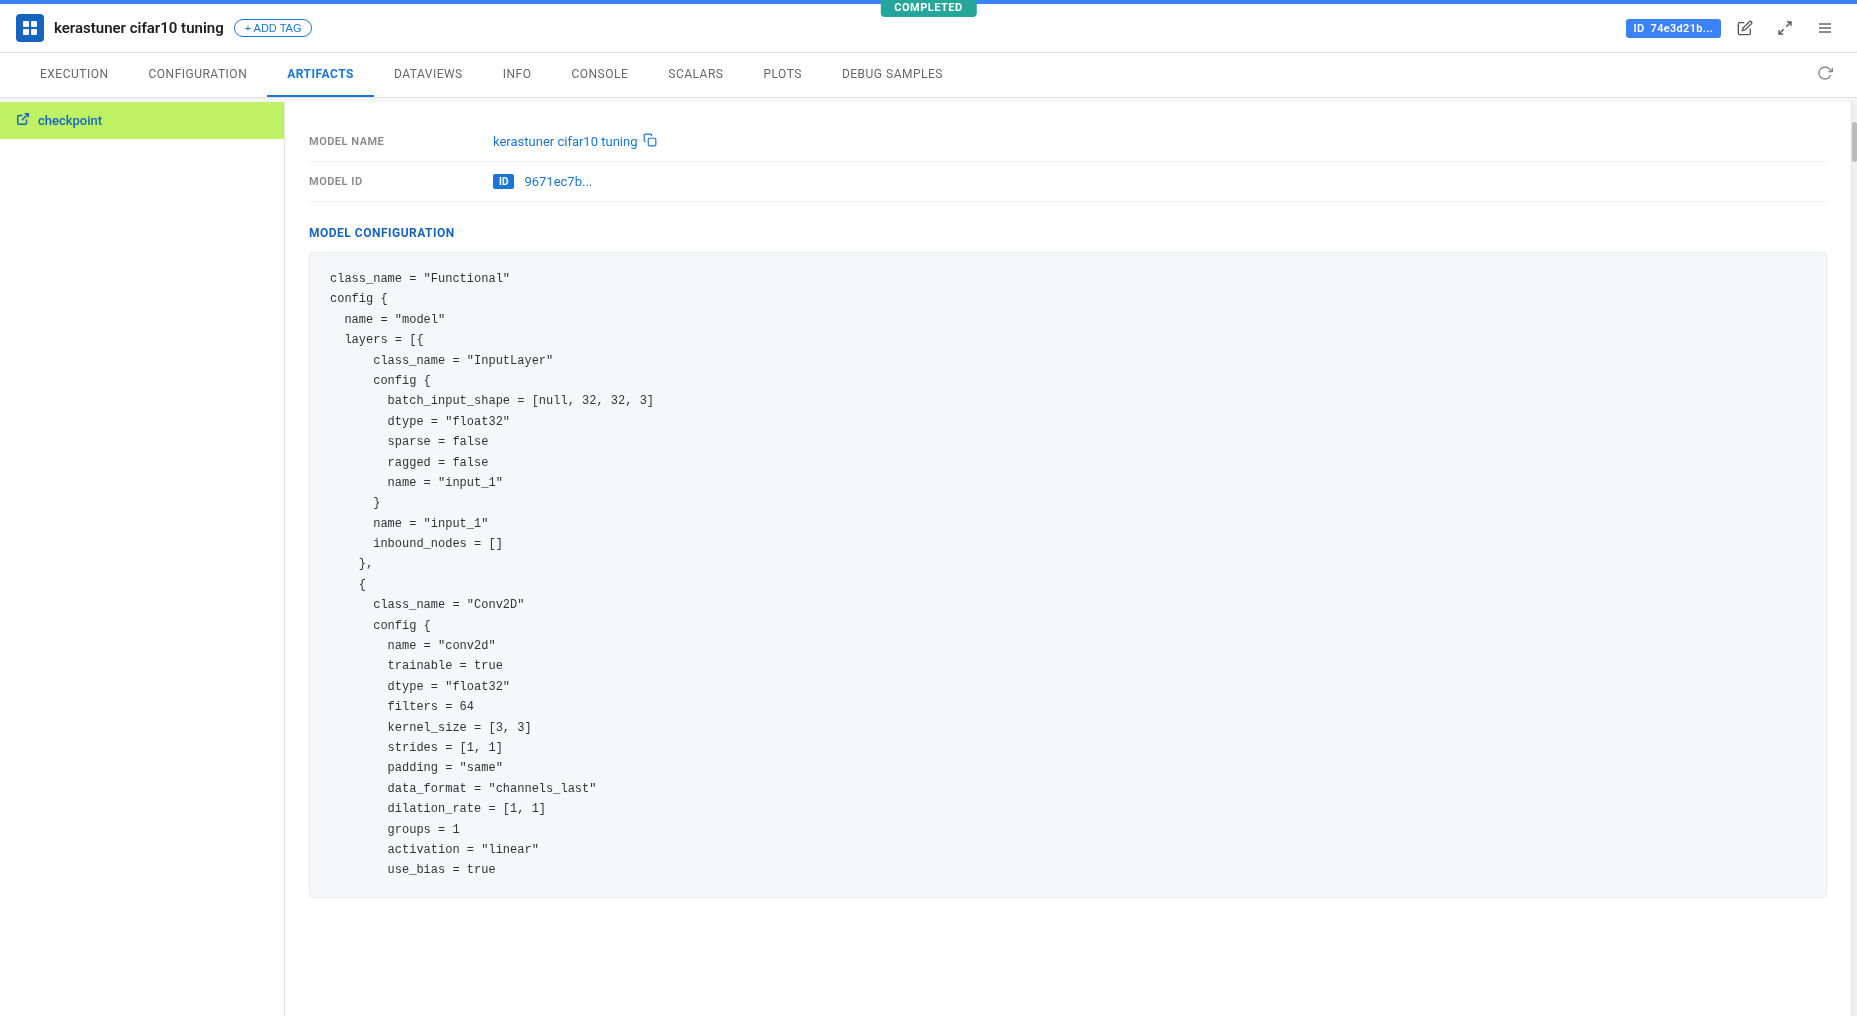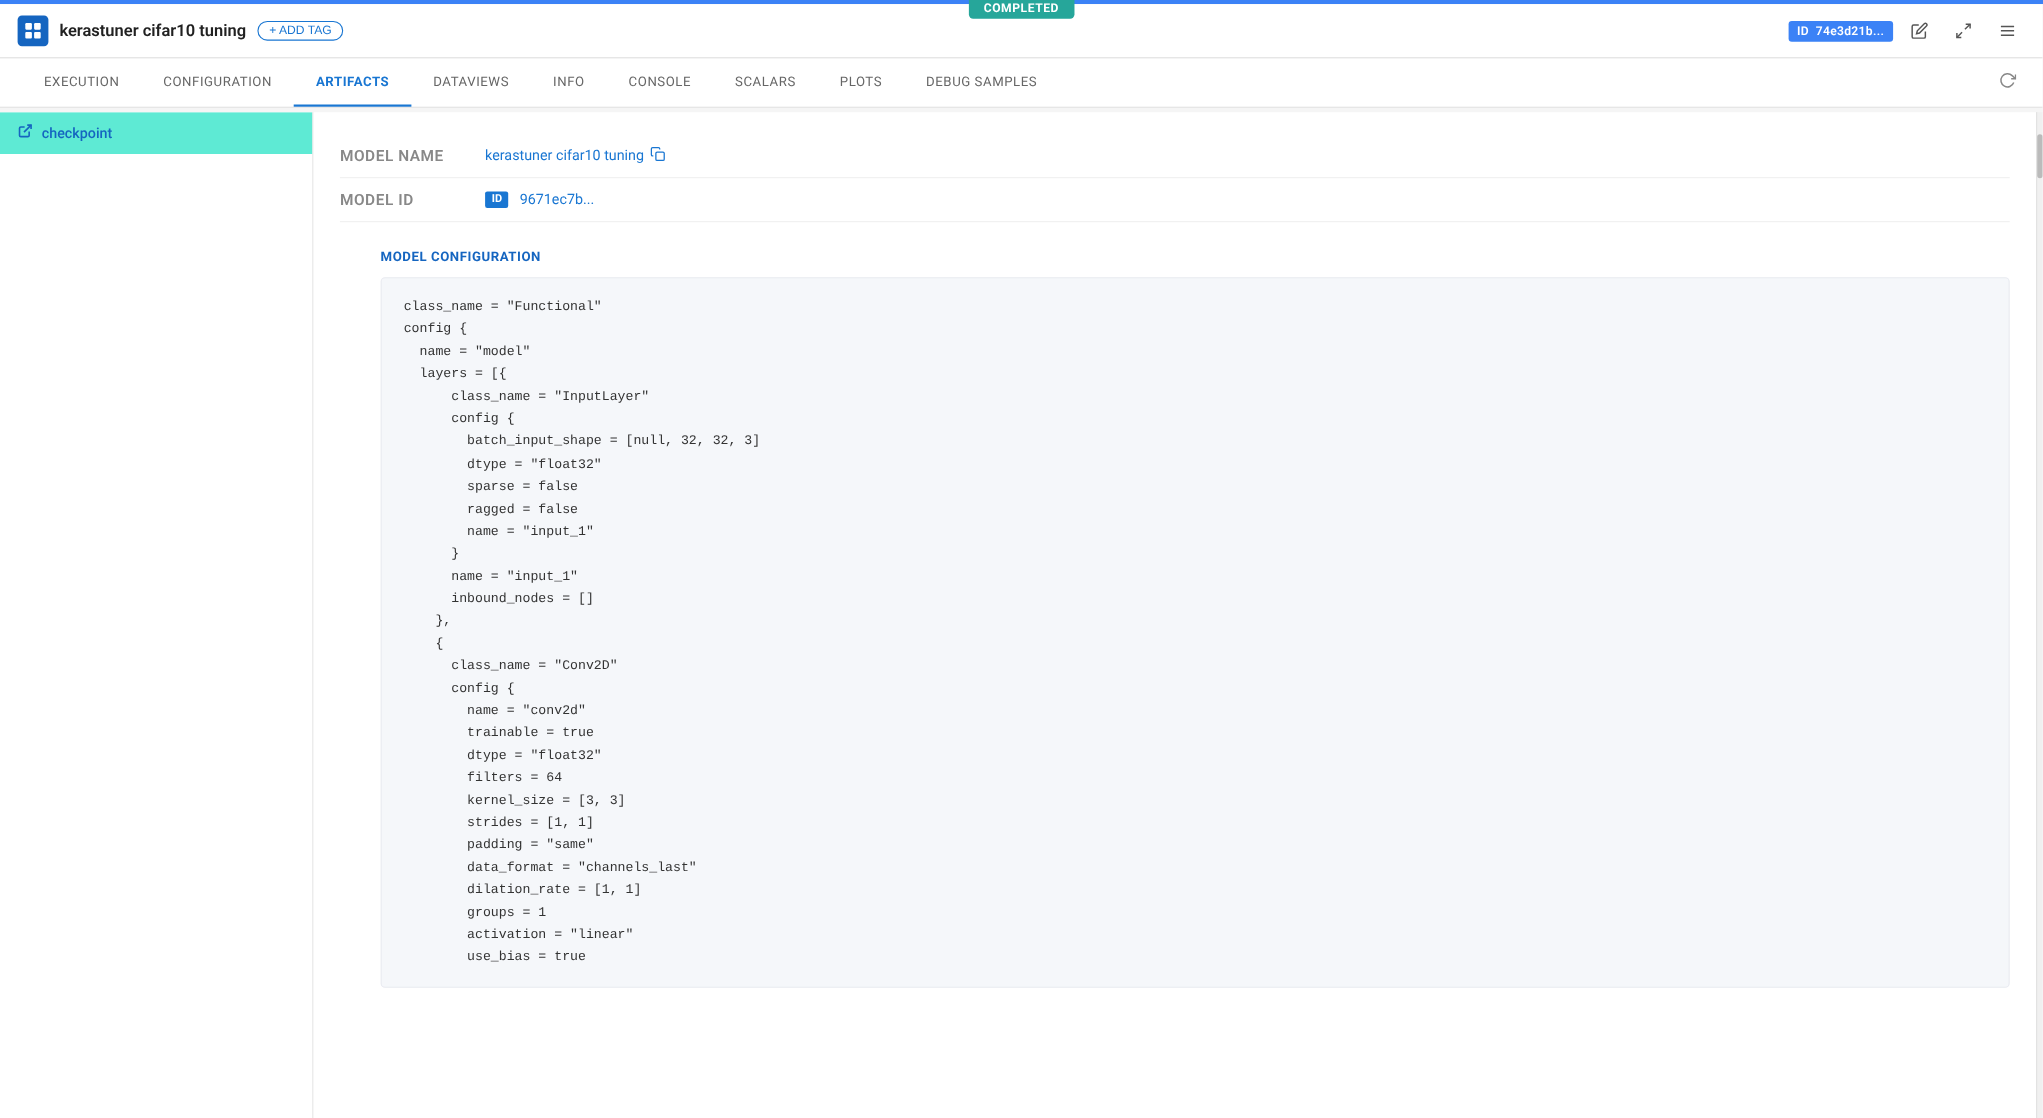--- a/index.html
+++ b/index.html
@@ -155,21 +155,21 @@
       color: #555;
       text-transform: uppercase;
       letter-spacing: 0.5px;
     }
     .sidebar-item {
       display: flex;
       align-items: center;
       gap: 8px;
       padding: 10px 16px;
       cursor: pointer;
-      background: #5eead4;
+      background: #bef264;
       color: #1565c0;
       font-size: 13px;
       font-weight: 500;
     }
     .sidebar-item-icon {
       font-size: 14px;
       color: #1565c0;
     }
 
     
@@ -182,22 +182,22 @@
 
     
     .info-row {
       display: flex;
       align-items: center;
       padding: 10px 0;
       border-bottom: 1px solid #f0f0f0;
       min-height: 40px;
     }
     .info-label {
-      width: 132px;
-      font-size: 14px;
+      width: 184px;
+      font-size: 11px;
       color: #888;
       text-transform: uppercase;
       letter-spacing: 0.5px;
       font-weight: 600;
       flex-shrink: 0;
     }
     .info-value {
       color: #1976d2;
       font-size: 13px;
       display: flex;
@@ -206,21 +206,20 @@
     }
     .copy-icon {
       color: #1976d2;
       cursor: pointer;
       font-size: 14px;
     }
 
     
     .model-config-section {
       margin-top: 24px;
-      margin-left: 37px;
     }
     .section-title {
       font-size: 12px;
       font-weight: 700;
       color: #1565c0;
       text-transform: uppercase;
       letter-spacing: 0.5px;
       margin-bottom: 12px;
     }
     .code-block {

